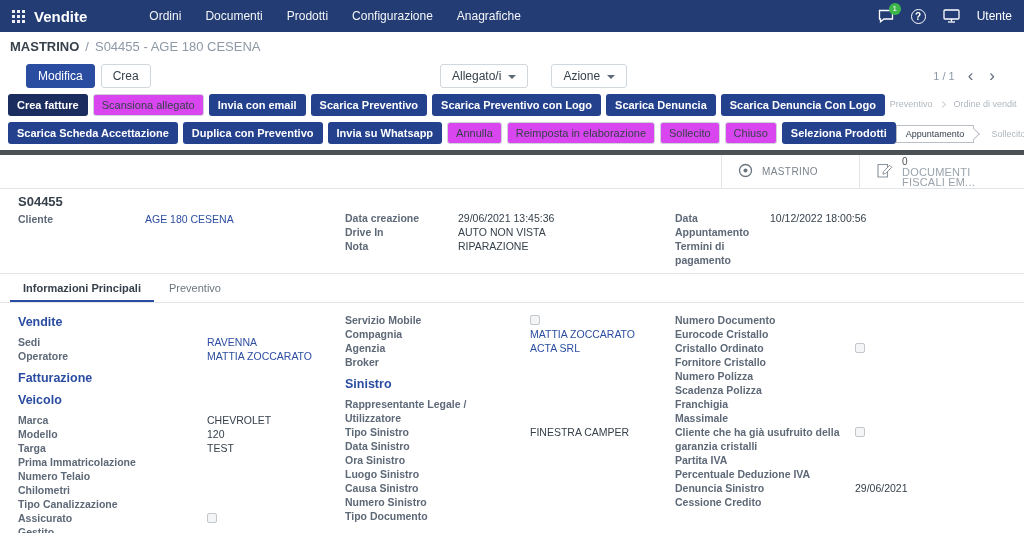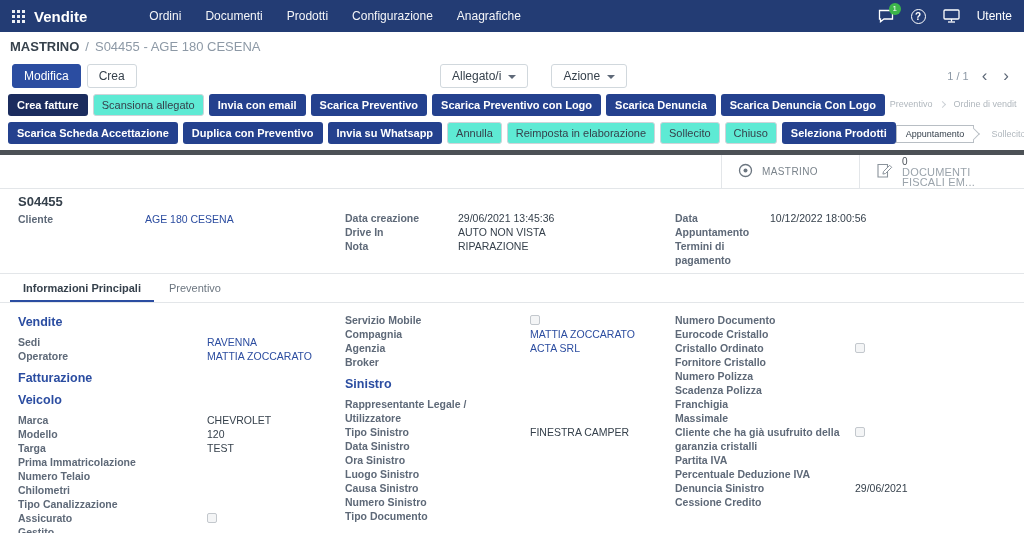--- a/index.html
+++ b/index.html
@@ -21,41 +21,41 @@
   .circle-icon { width:15px; height:15px; border:1px solid #fff; border-radius:50%; font-size:10px;
     line-height:13px; text-align:center; display:inline-block; font-weight:bold; }
   .user-label { cursor:pointer; }
 
   
   .breadcrumb-bar { height:28px; display:flex; align-items:center; padding:0 10px; font-size:13px; }
   .bc-root { font-weight:bold; color:#36414c; cursor:pointer; }
   .bc-sep, .bc-cur { color:#8d99a6; margin-left:6px; }
 
   
-  .action-bar { height:32px; display:flex; align-items:center; padding:0 12px; position:relative; }
+  .action-bar { height:32px; display:flex; align-items:center; padding:0 26px; position:relative; }
   .btn { font-size:12px; padding:4px 11px; border-radius:3px; border:1px solid #d1d8dd; background:#fff;
     color:#36414c; cursor:pointer; font-family:inherit; }
   .btn.primary { background:var(--accent,#2b4da1); border-color:var(--accent,#2b4da1); color:#fff; }
   .ab-left { display:flex; gap:6px; }
   .ab-center { position:absolute; left:440px; display:flex; gap:23px; }
   .caret { display:inline-block; width:0; height:0; border-left:4px solid transparent;
     border-right:4px solid transparent; border-top:4px solid #5e6978; margin-left:7px; vertical-align:middle; }
   .ab-right { margin-left:auto; display:flex; align-items:center; gap:10px; color:#8d99a6; }
   .pag { font-size:11px; }
   .pg-btn { font-size:17px; line-height:14px; cursor:pointer; color:#5e6978; padding:0 3px; }
 
   
   .toolbar { padding:2px 8px 0; }
   .tb-row { display:flex; align-items:flex-start; justify-content:space-between; margin-bottom:6px; }
   .tb-buttons { display:flex; gap:5px; white-space:nowrap; }
   .tbtn { font-size:11px; font-weight:bold; padding:4px 8px; border-radius:3px; border:1px solid transparent;
     cursor:pointer; font-family:inherit; white-space:nowrap; }
   .tbtn.primary { background:var(--primary,#24418e); color:#fff; }
   .tbtn.dark { background:var(--primary-dark,#1b2c5e); color:#fff; }
-  .tbtn.light { background:#5eead4; color:#36414c; border-color:#cfd4d9; font-weight:normal; }
+  .tbtn.light { background:#d946ef; color:#36414c; border-color:#cfd4d9; font-weight:normal; }
 
   .steps { display:flex; align-items:center; font-size:9px; color:#b0b7bd; white-space:nowrap; flex:none; }
   .steps.small { max-width:132px; overflow:hidden; margin-top:5px; }
   .steps.main { margin-top:3px; }
   .step-lite { padding:0 5px; flex:none; }
   .sep { width:5px; height:5px; border-top:1px solid #ccd1d6; border-right:1px solid #ccd1d6;
     transform:rotate(45deg); display:inline-block; flex:none; margin:0 3px; }
   .step-chip { padding:3px 9px; color:#b0b7bd; flex:none; }
   .step-chip.active { background:#fff; border:1px solid #b8bec4; color:#36414c; position:relative;
     margin-right:8px; }

